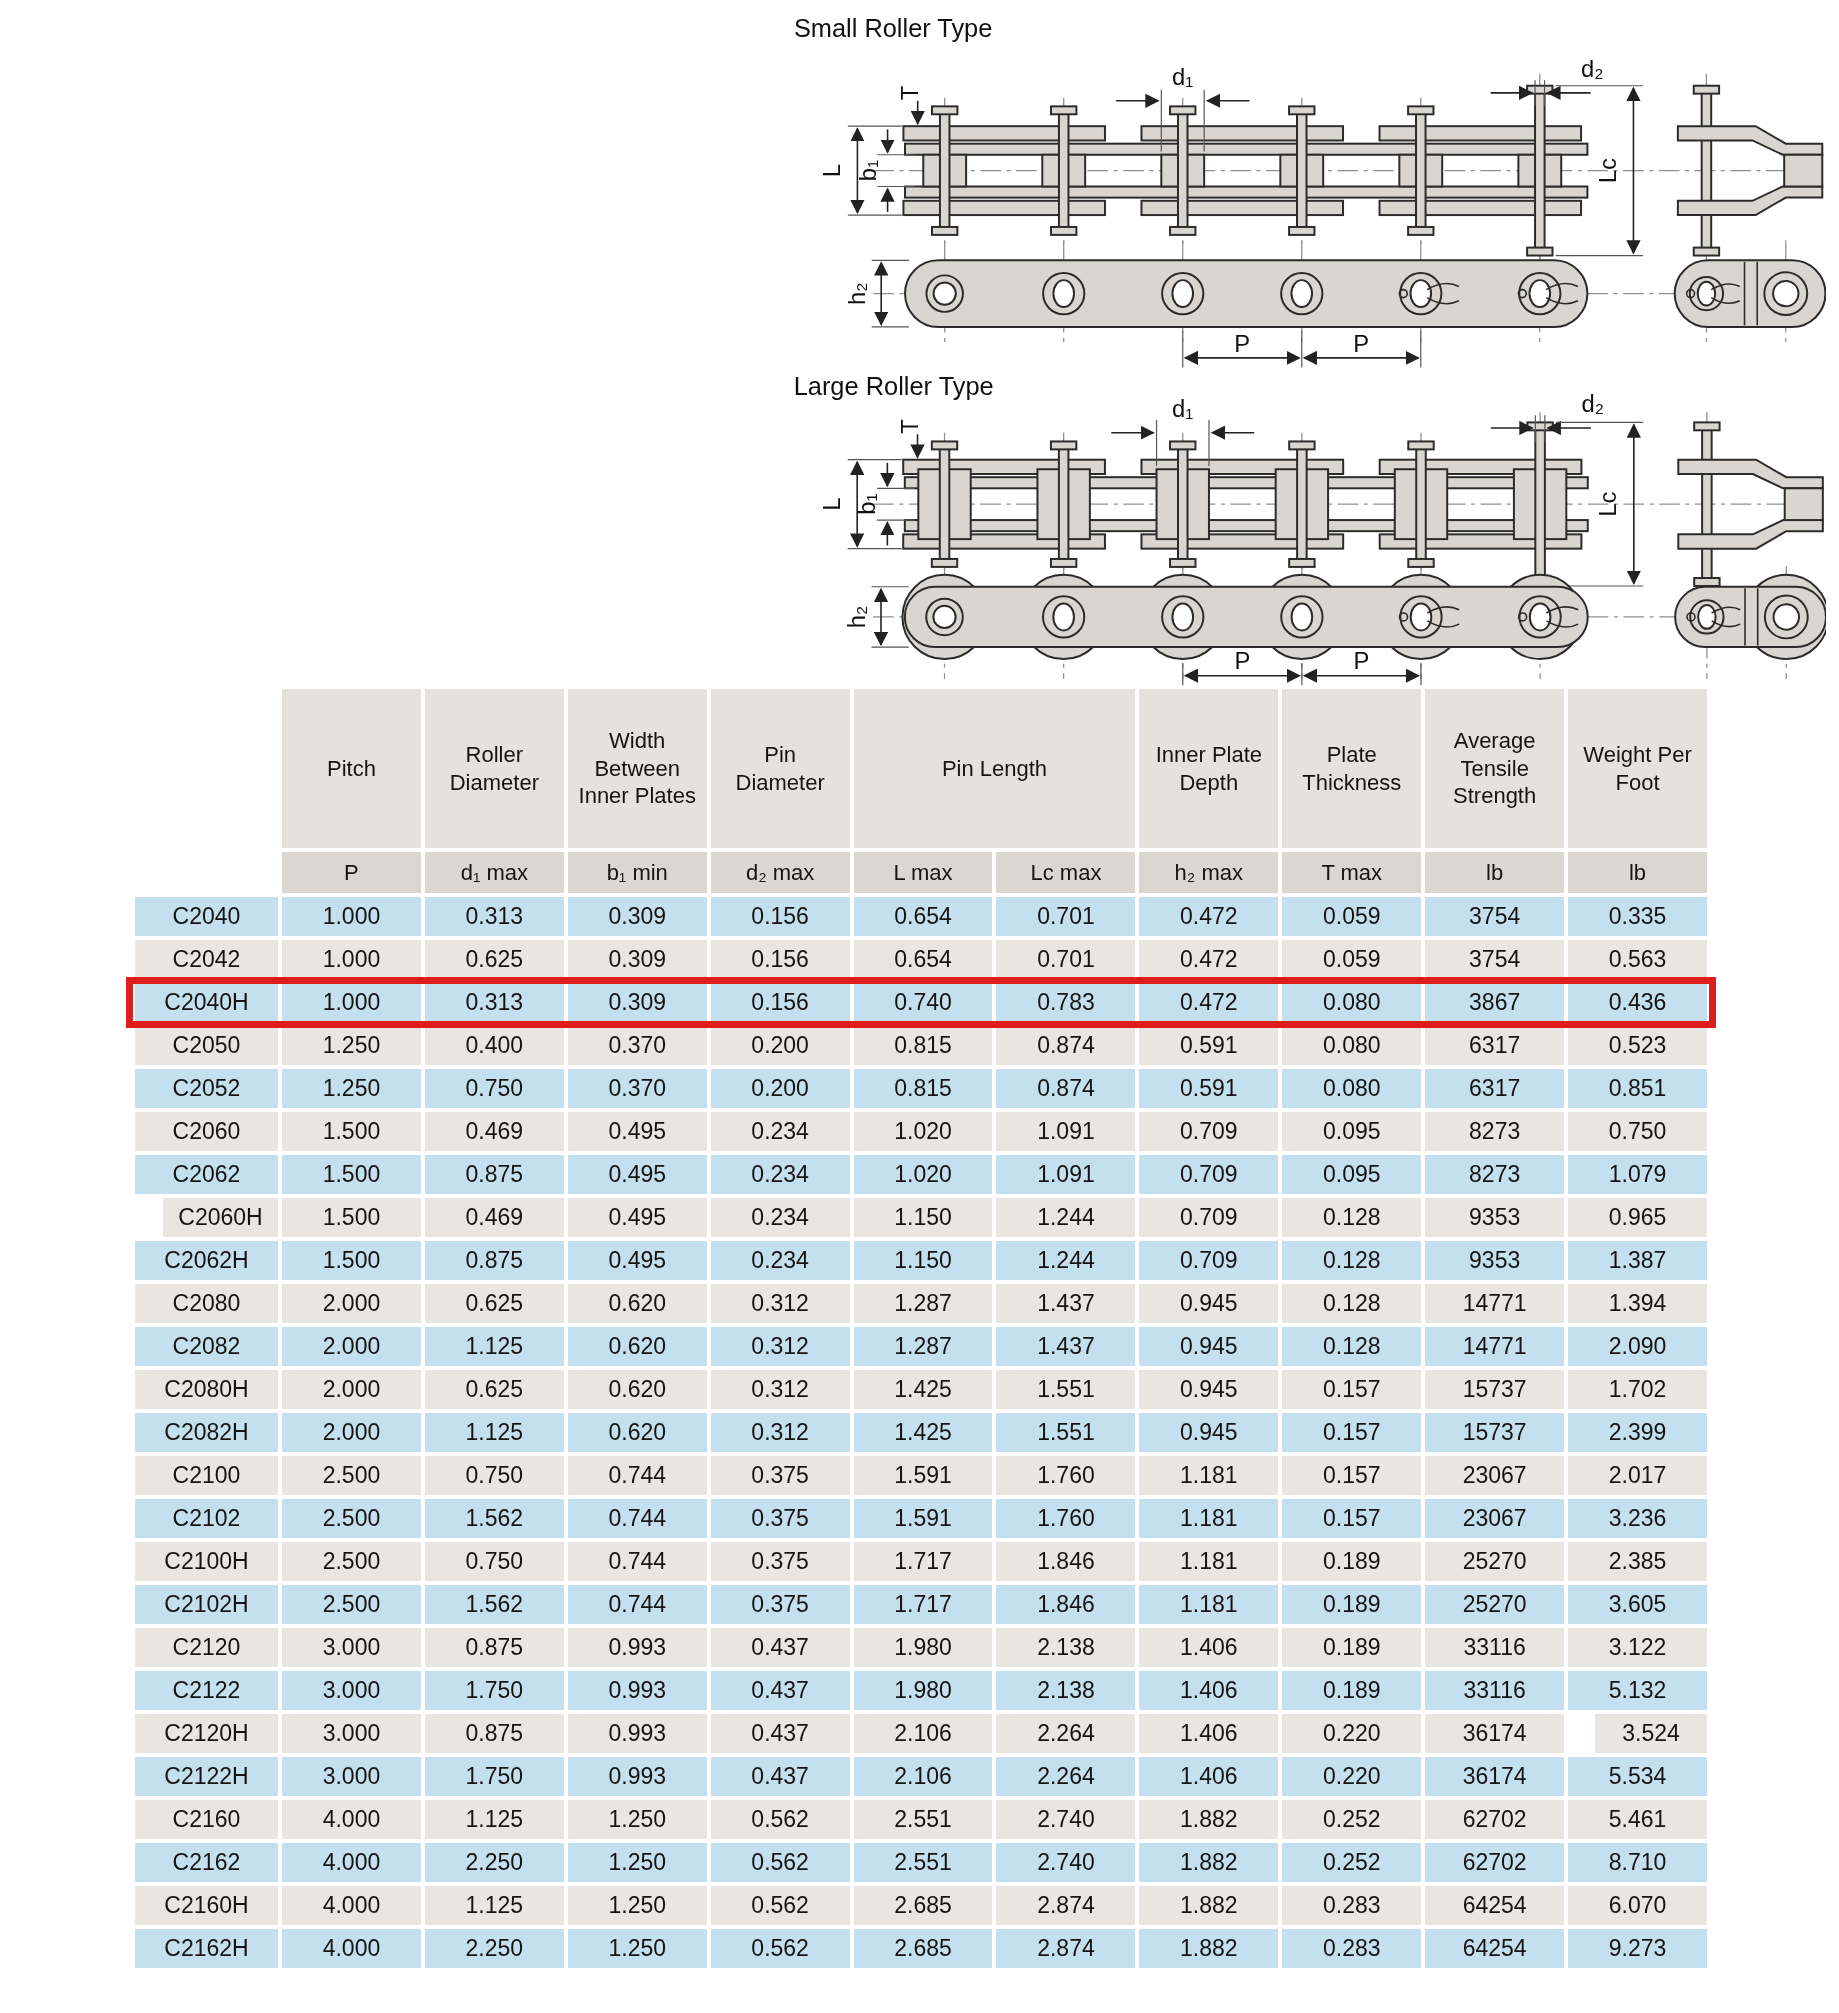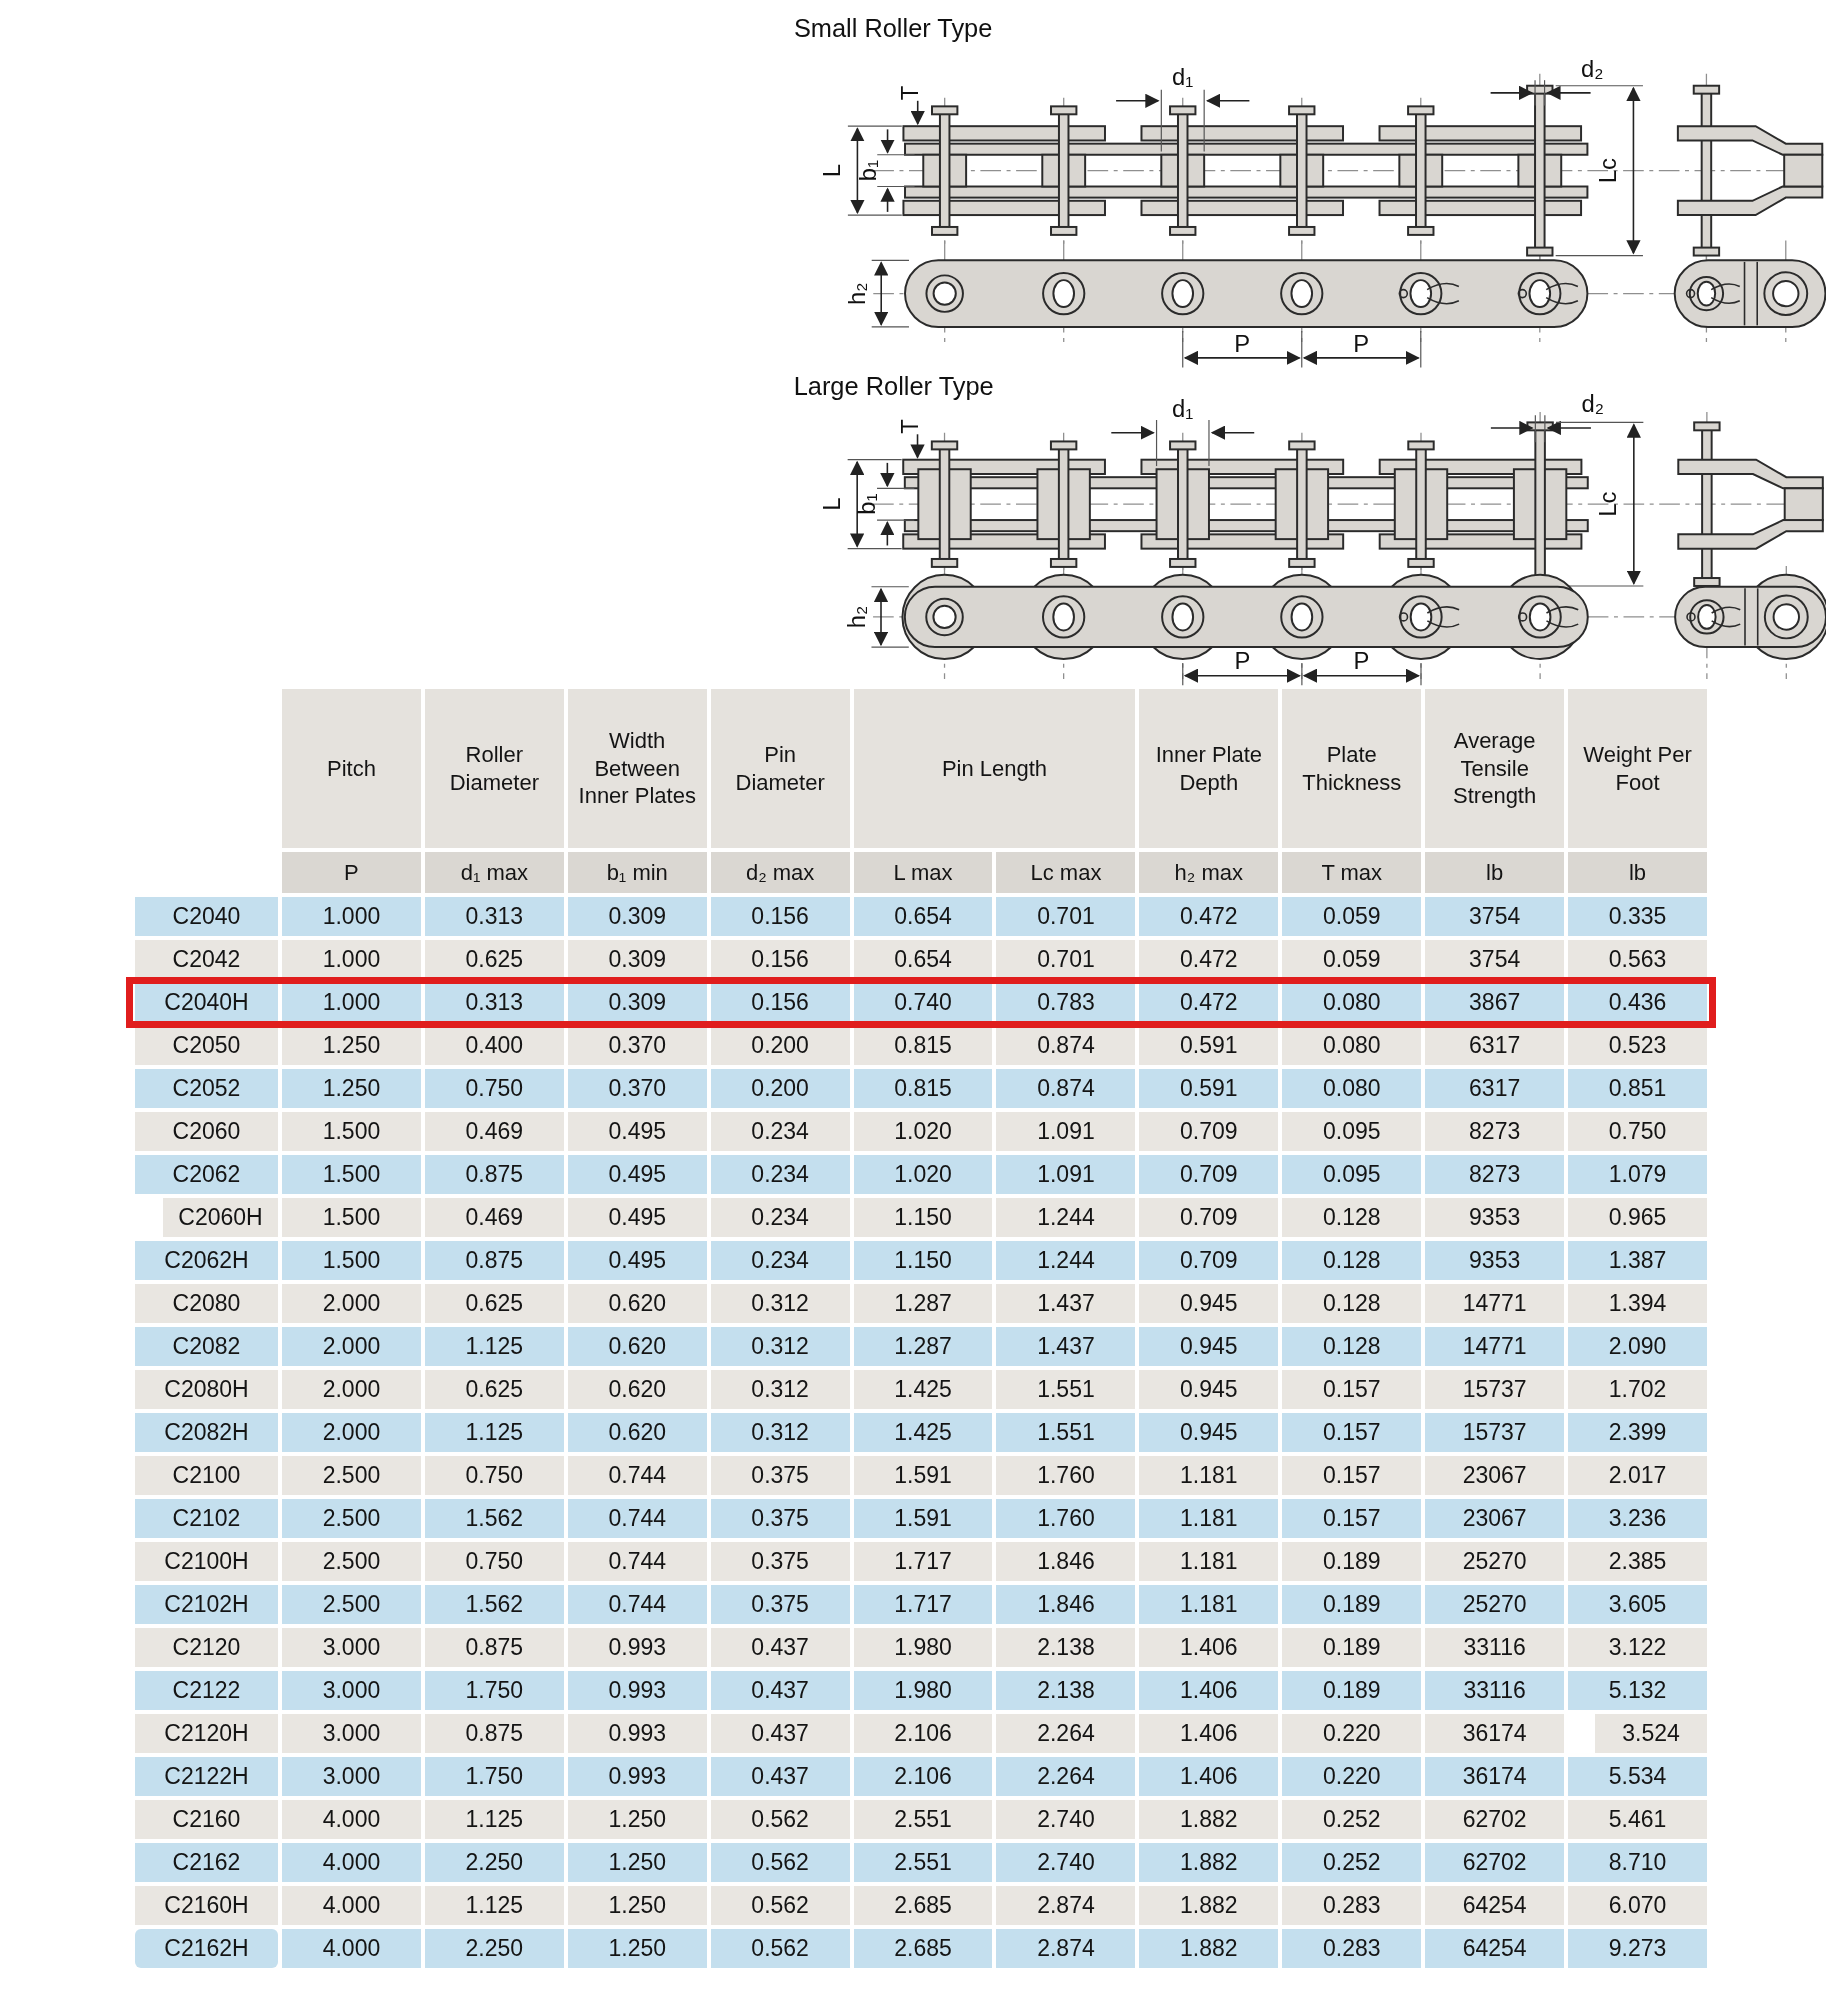--- a/index.html
+++ b/index.html
@@ -624,21 +624,21 @@
       <div class="cell gray" style="grid-area: 26 / 2;">4.000</div>
       <div class="cell gray" style="grid-area: 26 / 3;">1.125</div>
       <div class="cell gray" style="grid-area: 26 / 4;">1.250</div>
       <div class="cell gray" style="grid-area: 26 / 5;">0.562</div>
       <div class="cell gray" style="grid-area: 26 / 6;">2.685</div>
       <div class="cell gray" style="grid-area: 26 / 7;">2.874</div>
       <div class="cell gray" style="grid-area: 26 / 8;">1.882</div>
       <div class="cell gray" style="grid-area: 26 / 9;">0.283</div>
       <div class="cell gray" style="grid-area: 26 / 10;">64254</div>
       <div class="cell gray" style="grid-area: 26 / 11;">6.070</div>
-      <div class="cell blue" style="grid-area: 27 / 1; border-radius: 6px;">C2162H</div>
+      <div class="cell blue" style="grid-area: 27 / 1;">C2162H</div>
       <div class="cell blue" style="grid-area: 27 / 2;">4.000</div>
       <div class="cell blue" style="grid-area: 27 / 3;">2.250</div>
       <div class="cell blue" style="grid-area: 27 / 4;">1.250</div>
       <div class="cell blue" style="grid-area: 27 / 5;">0.562</div>
       <div class="cell blue" style="grid-area: 27 / 6;">2.685</div>
       <div class="cell blue" style="grid-area: 27 / 7;">2.874</div>
       <div class="cell blue" style="grid-area: 27 / 8;">1.882</div>
       <div class="cell blue" style="grid-area: 27 / 9;">0.283</div>
       <div class="cell blue" style="grid-area: 27 / 10;">64254</div>
       <div class="cell blue" style="grid-area: 27 / 11;">9.273</div>

